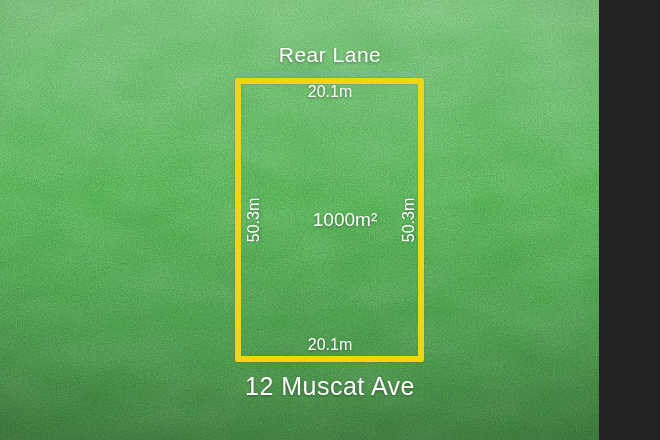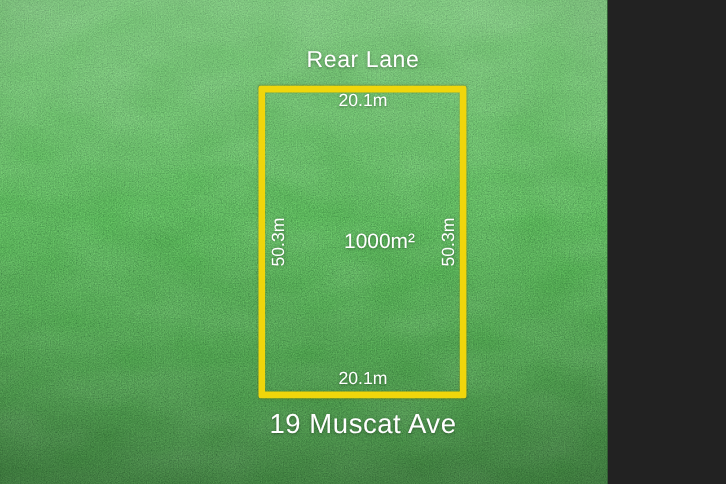--- a/index.html
+++ b/index.html
@@ -3,21 +3,21 @@
 <meta charset="utf-8">
 <style>
   html, body {
     margin: 0;
     padding: 0;
     background: #222;
     font-family: "Liberation Sans", "DejaVu Sans", sans-serif;
   }
   #stage {
     position: relative;
-    width: 552px;
+    width: 599px;
     height: 440px;
     overflow: hidden;
     background: #2e7d33;
   }
   
   #grass-svg {
     position: absolute;
     left: 0; top: 0;
     width: 660px; height: 440px;
     display: block;
@@ -132,15 +132,15 @@
   <div class="lbl lbl-dim-top">20.1m</div>
 
   <div class="lbl lbl-dim-left">50.3m</div>
 
   <div class="lbl lbl-area">1000m²</div>
 
   <div class="lbl lbl-dim-right">50.3m</div>
 
   <div class="lbl lbl-dim-bottom">20.1m</div>
 
-  <div class="lbl lbl-address">19 Muscat Ave</div>
+  <div class="lbl lbl-address">12 Muscat Ave</div>
 
 </div>
 
 </body></html>

